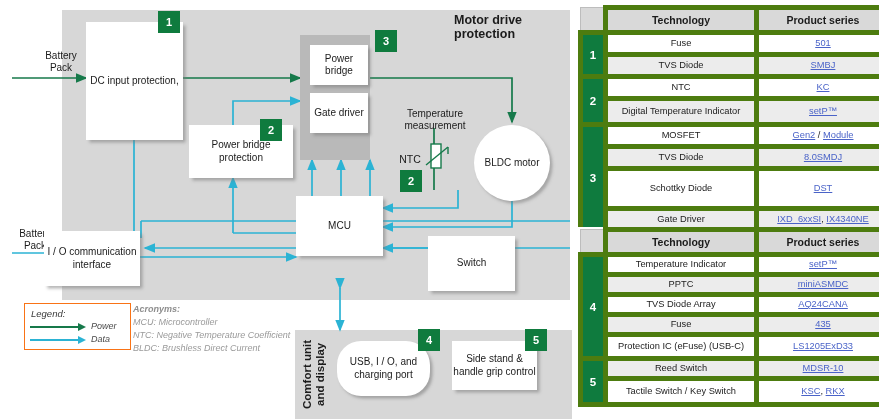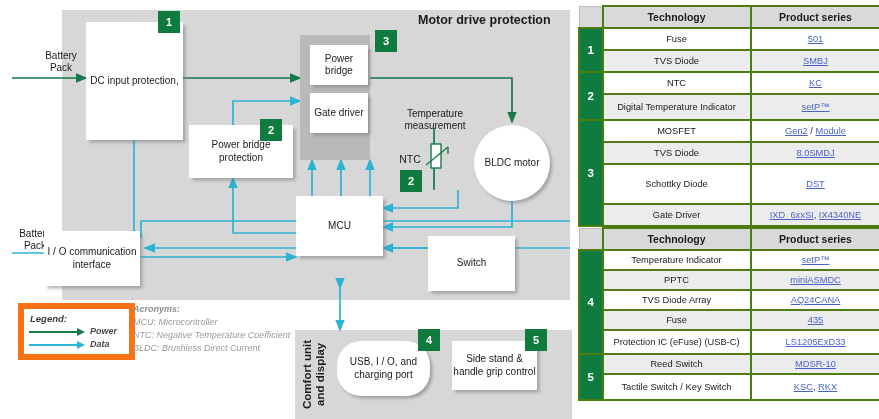--- a/index.html
+++ b/index.html
@@ -7,21 +7,21 @@
        font-family:"Liberation Sans", sans-serif;
        -webkit-font-smoothing:antialiased;}
   #root{position:relative;width:879px;height:419px;}
 
   
   #diagram{position:absolute;left:0;top:0;width:572px;height:419px;}
   .grey-panel{position:absolute;background:#d7d7d7;}
   #motor-panel{left:62px;top:10px;width:508px;height:290px;}
   #comfort-panel{left:295px;top:330px;width:277px;height:89px;}
 
-  .diag-title{position:absolute;font-weight:bold;font-size:12.5px;color:#1b1b1b;}
+  .diag-title{position:absolute;font-weight:bold;font-size:12.5px;color:#1b1b1b;margin-left:36px;}
 
   .wbox{position:absolute;background:#ffffff;
         box-shadow:2.5px 2.5px 3px rgba(120,120,120,.55);
         display:flex;align-items:center;justify-content:center;text-align:center;
         font-size:10px;color:#1b1b1b;line-height:1.25;}
   .inner-grey{position:absolute;background:#b9b9b9;}
 
   .circle{position:absolute;background:#fff;border-radius:50%;
           box-shadow:2.5px 2.5px 3px rgba(120,120,120,.5);
           display:flex;align-items:center;justify-content:center;text-align:center;
@@ -31,36 +31,36 @@
          font-size:11px;display:flex;align-items:center;justify-content:center;
          width:22px;height:22px;}
 
   .side-label{position:absolute;font-size:10px;color:#1b1b1b;text-align:center;line-height:1.2;}
 
   .vert-label{position:absolute;font-weight:bold;font-size:11.5px;color:#1b1b1b;
               writing-mode:vertical-rl;transform:rotate(180deg);
               text-align:center;line-height:1.15;}
 
   
-  #legend-box{position:absolute;left:18px;top:303px;width:105px;height:45px;
-              border:6px solid #f97316;background:#fff;font-weight:bold;}
+  #legend-box{position:absolute;left:24px;top:303px;width:105px;height:45px;
+              border:1px solid #f97316;background:#fff;}
   .legend-title{position:absolute;left:6px;top:4px;font-style:italic;font-size:9.5px;color:#3a3a3a;}
   .legend-txt{position:absolute;font-style:italic;font-size:9px;color:#4a4a4a;text-align:center;}
   #acronyms{position:absolute;left:133px;top:303px;font-style:italic;font-size:9px;
             color:#9a9a9a;line-height:1.45;}
   #acronyms .hd{font-weight:bold;color:#8e8e8e;}
 
   svg.wires{position:absolute;left:0;top:0;width:572px;height:419px;pointer-events:none;}
 
   
   .tbl{position:absolute;border-collapse:collapse;table-layout:fixed;
        font-size:9.3px;color:#1b1b1b;background:#fff;}
   #table1{left:578px;top:5px;width:296px;}
   #table2{left:578px;top:227px;width:296px;}
-  .tbl td,.tbl th{border:2px solid #4d7c0f;padding:0;text-align:center;vertical-align:middle;}
+  .tbl td,.tbl th{border:5px solid #4d7c0f;padding:0;text-align:center;vertical-align:middle;}
   .tbl th{background:#d9d9d9;font-weight:bold;font-size:10.5px;height:20px;}
   .tbl .corner{background:#d9d9d9;border:1px solid #bdbdbd;}
   .numcell{background:#0f7b3e;color:#fff;font-weight:bold;font-size:11.5px;
            border-left:1px solid #bdbdbd;border-right:1px solid #bdbdbd;}
   .rowalt{background:#ececec;}
   .tech{line-height:1.15;padding:1px 2px;margin-left:26px;}
   .prod a{color:#4a63c8;text-decoration:underline;cursor:pointer;}
   .prod{line-height:1.15;padding:1px 2px;}
   .c-num{width:22px;}
   .c-tech{width:146px;}

